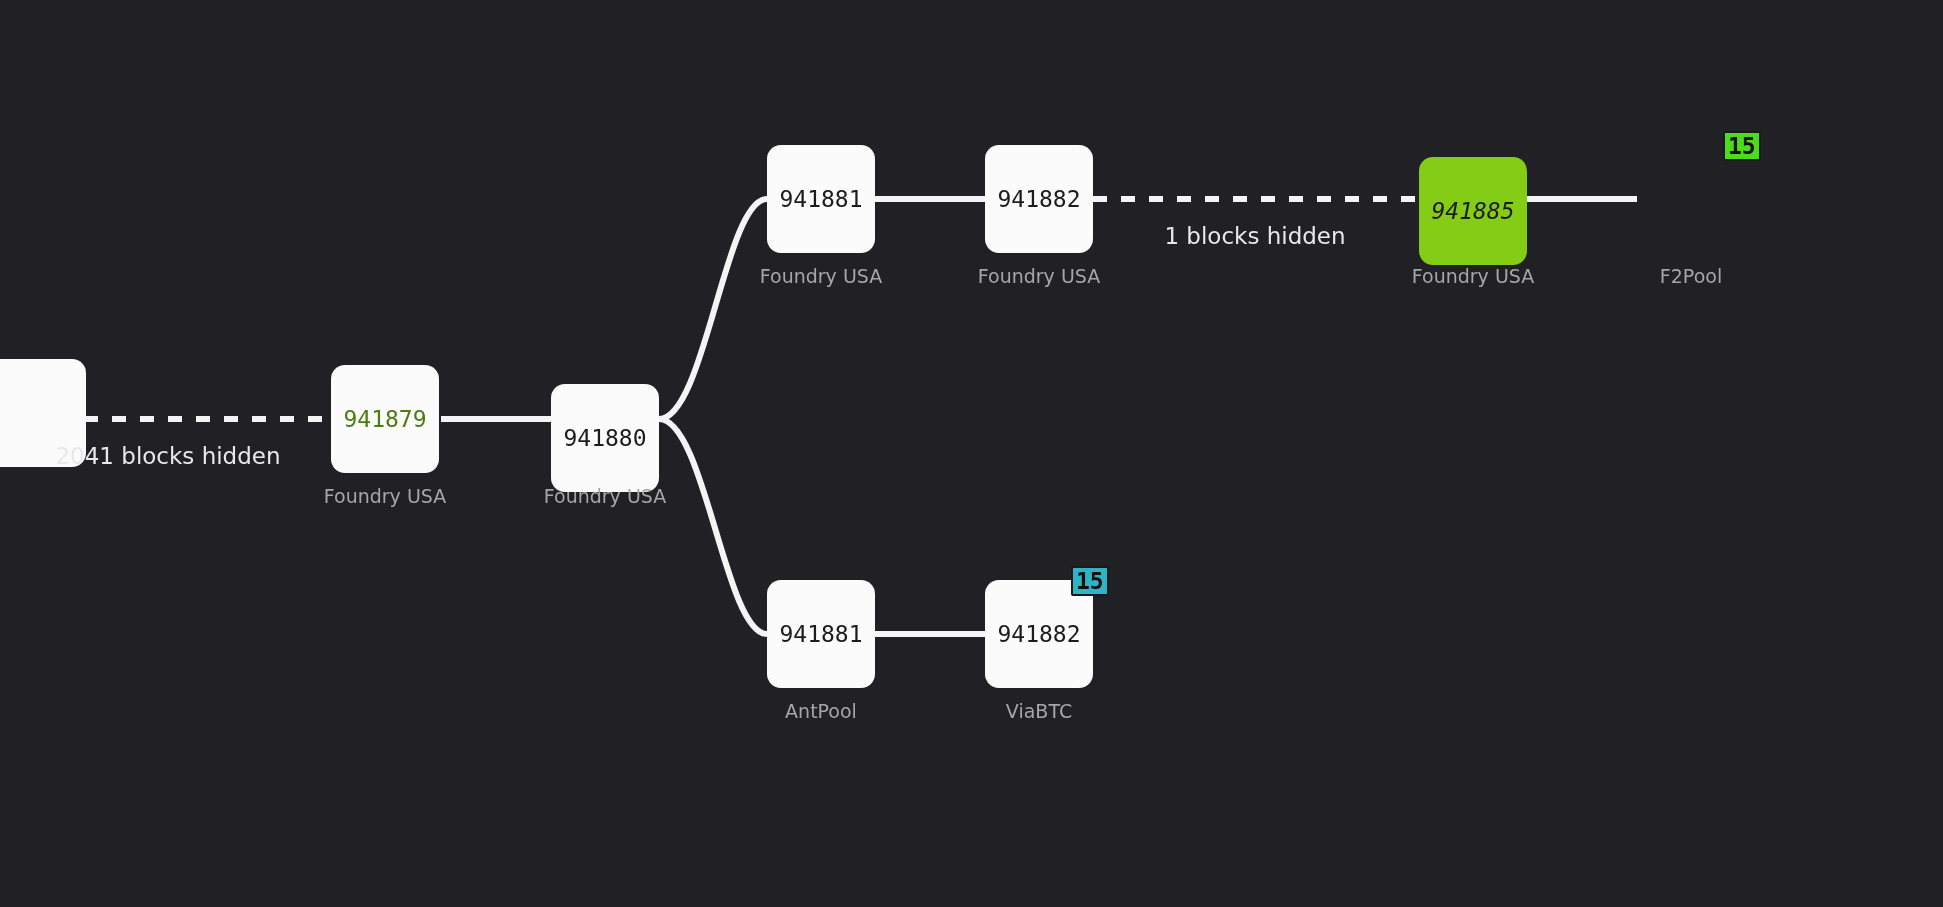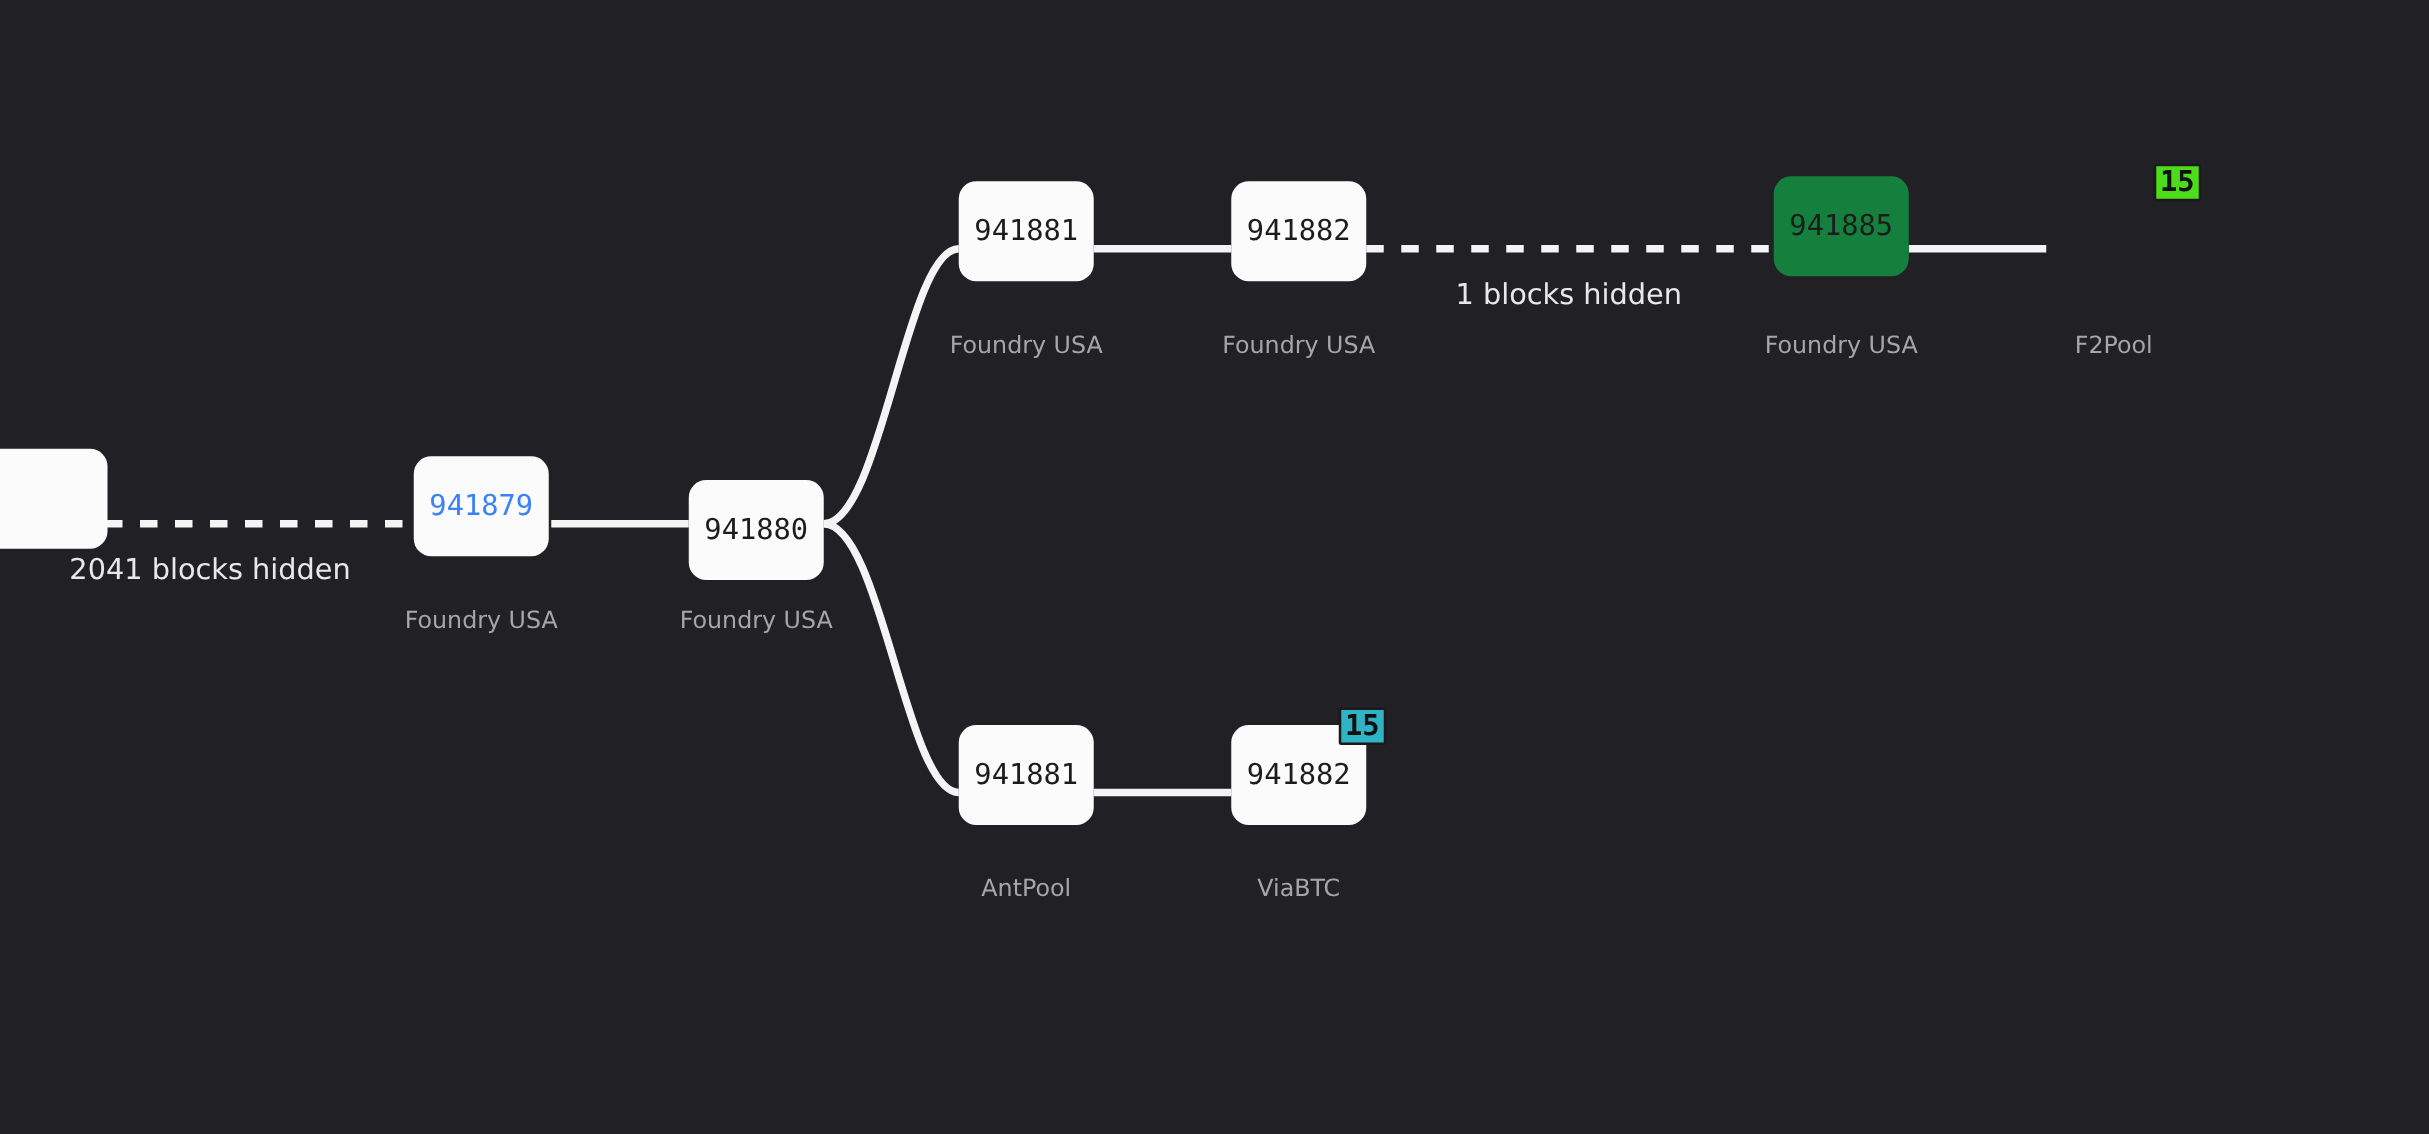--- a/index.html
+++ b/index.html
@@ -50,21 +50,21 @@
   #nodes {
     position: absolute;
     left: 0; top: 0;
     width: 1943px;
     height: 907px;
   }
 
   .block-node {
     position: absolute;
     width: 108px;
-    height: 80px;
+    height: 108px;
     box-sizing: border-box;
     background: #fbfbfb;
     border-radius: 14px;
     display: flex;
     align-items: center;
     justify-content: center;
     cursor: pointer;
   }
   .block-height {
     font-family: "DejaVu Sans Mono", "Liberation Mono", monospace;
@@ -134,36 +134,36 @@
       <path d="M 1527 199 L 1637 199" class="edge-solid" stroke="#f4f4f4"></path>
       <path d="M 659 419 C 705 419 725 634 767 634" class="edge-solid" stroke="#f4f4f4"></path>
       <path d="M 875 634 L 985 634" class="edge-solid" stroke="#f4f4f4"></path>
     </svg>
 
   <div id="nodes">
       <div class="block-node clipped-left" style="left: -22px; top: 359px; background: rgb(251, 251, 251);">
         <span class="block-height" style="color: rgb(28, 28, 28);"></span>
       </div>
       <div class="block-node" style="left: 331px; top: 365px; background: rgb(251, 251, 251);">
-        <span class="block-height" style="color: #3b82f6;">941879</span>
+        <span class="block-height" style="color: #4d7c0f;">941879</span>
       </div>
       <div class="pool-label" style="left: 385px; top: 487px; color: rgb(166, 166, 169);">Foundry USA</div>
       <div class="block-node" style="left: 551px; top: 384px; background: rgb(251, 251, 251);">
         <span class="block-height" style="color: rgb(28, 28, 28);">941880</span>
       </div>
       <div class="pool-label" style="left: 605px; top: 487px; color: rgb(166, 166, 169);">Foundry USA</div>
       <div class="block-node" style="left: 767px; top: 145px; background: rgb(251, 251, 251);">
         <span class="block-height" style="color: rgb(28, 28, 28);">941881</span>
       </div>
       <div class="pool-label" style="left: 821px; top: 267px; color: rgb(166, 166, 169);">Foundry USA</div>
       <div class="block-node" style="left: 985px; top: 145px; background: rgb(251, 251, 251);">
         <span class="block-height" style="color: rgb(28, 28, 28);">941882</span>
       </div>
       <div class="pool-label" style="left: 1039px; top: 267px; color: rgb(166, 166, 169);">Foundry USA</div>
-      <div class="block-node" style="left: 1419px; top: 141px; background: #15803d;">
+      <div class="block-node" style="left: 1419px; top: 157px; background: #84cc16; font-style: italic;">
         <span class="block-height" style="color: rgb(28, 28, 28);">941885</span>
       </div>
       <div class="pool-label" style="left: 1473px; top: 267px; color: rgb(166, 166, 169);">Foundry USA</div>
       <div class="pool-label" style="left: 1691px; top: 267px; color: rgb(166, 166, 169);">F2Pool</div>
       <div class="badge" style="left: 1723px; top: 131px; background: rgb(77, 220, 25);">15</div>
       <div class="block-node" style="left: 767px; top: 580px; background: rgb(251, 251, 251);">
         <span class="block-height" style="color: rgb(28, 28, 28);">941881</span>
       </div>
       <div class="pool-label" style="left: 821px; top: 702px; color: rgb(166, 166, 169);">AntPool</div>
       <div class="block-node" style="left: 985px; top: 580px; background: rgb(251, 251, 251);">

